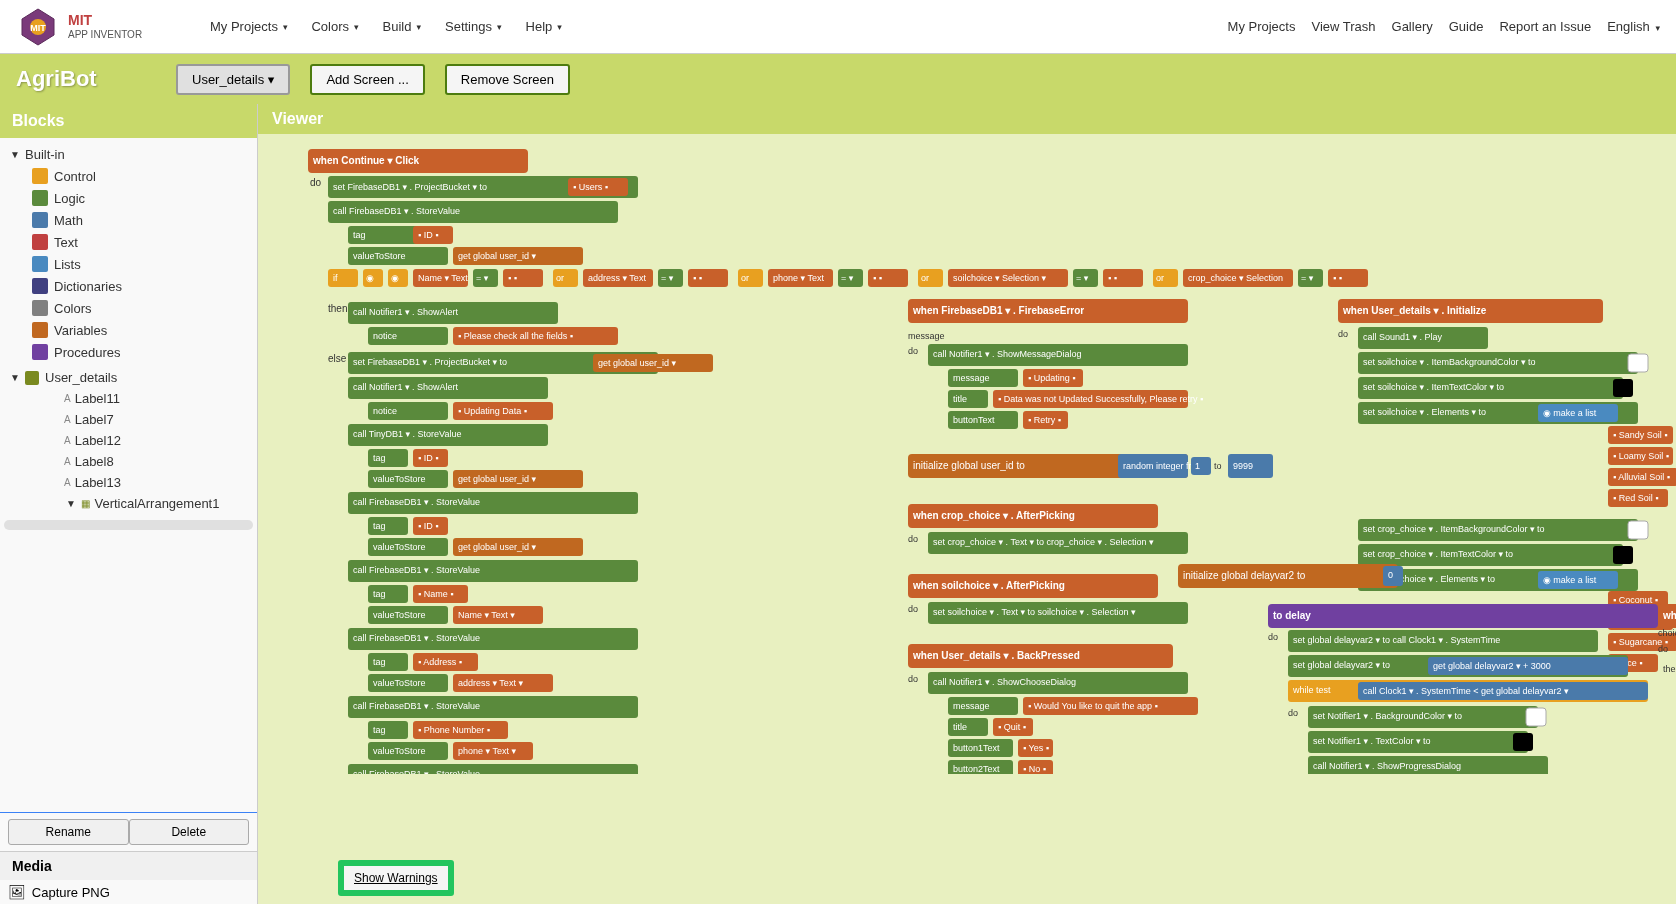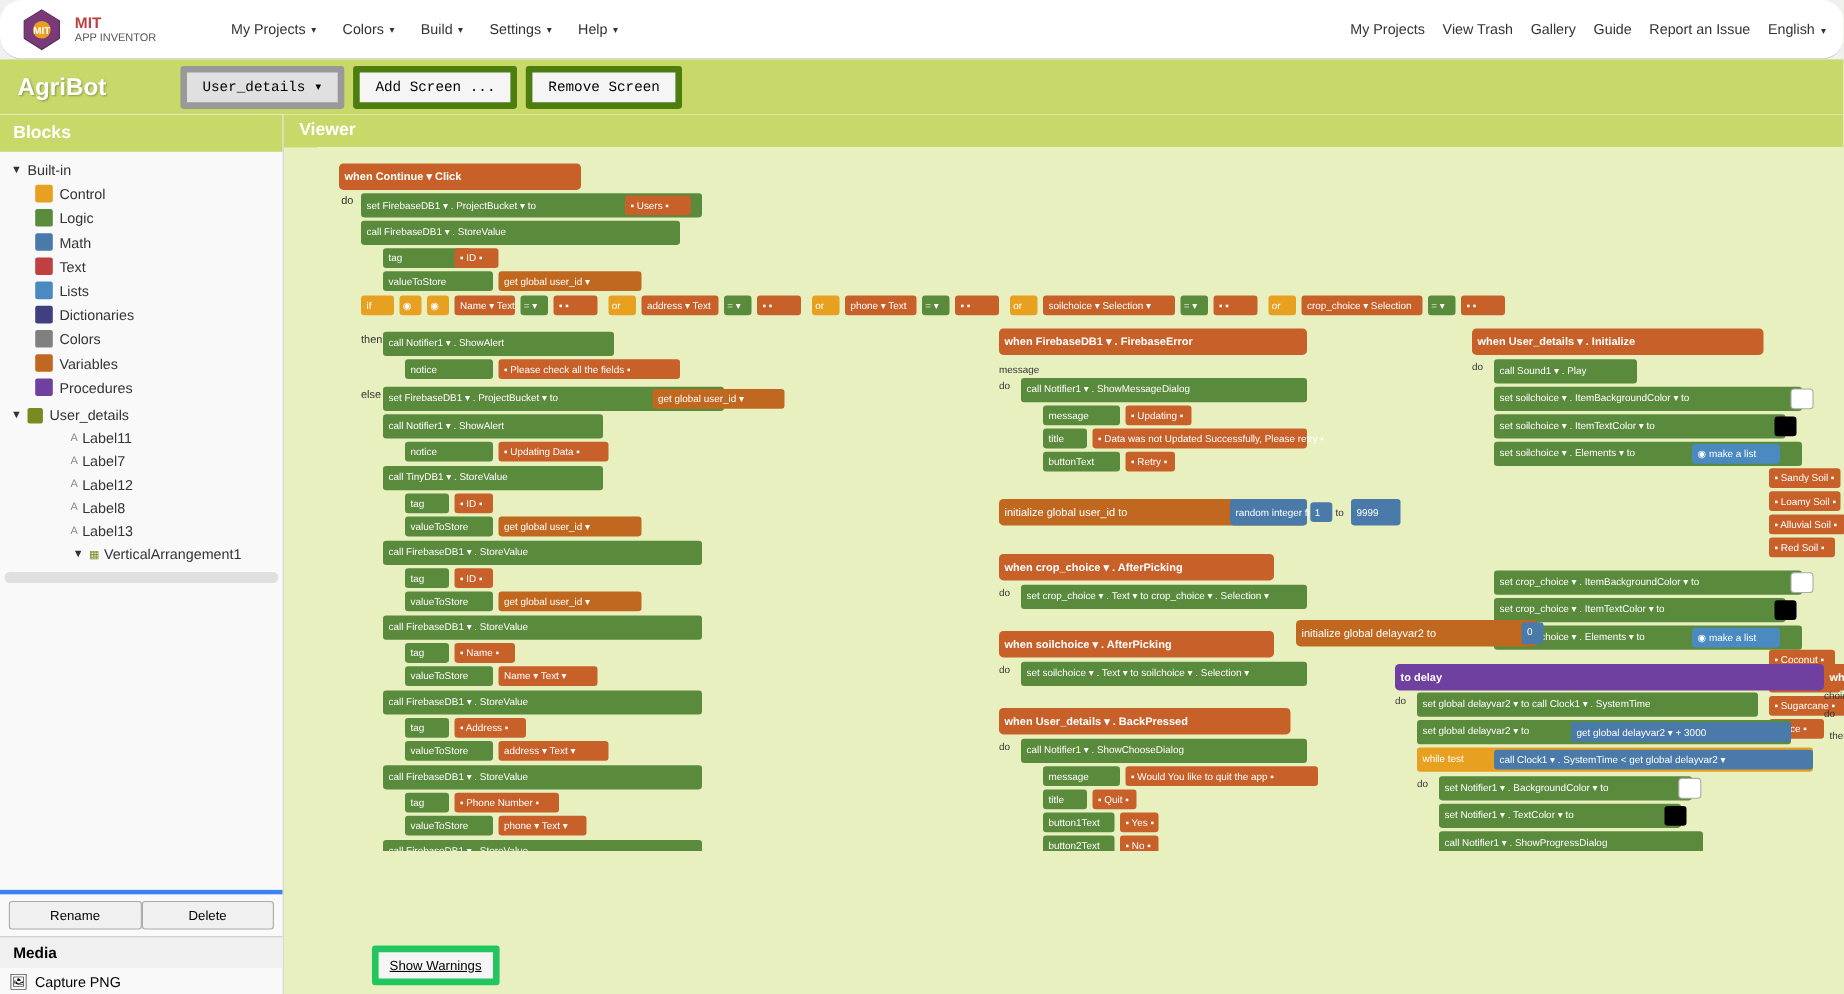--- a/index.html
+++ b/index.html
@@ -7,21 +7,20 @@
 
     
     #top-nav {
       background: #fff;
       border-bottom: 1px solid #ccc;
       height: 54px;
       display: flex;
       align-items: center;
       padding: 0 16px;
       gap: 24px;
-      border-radius: 20px;
     }
     #logo-area {
       display: flex;
       align-items: center;
       gap: 8px;
       min-width: 160px;
     }
     #logo-icon {
       width: 44px; height: 44px;
     }
@@ -48,37 +47,36 @@
     }
     .nav-right-item { cursor: pointer; }
 
     
     #second-bar {
       background: #c8d96a;
       height: 50px;
       display: flex;
       align-items: center;
       padding: 0 16px;
-      gap: 8px;
+      gap: 20px;
     }
     #app-title {
       font-size: 22px;
       font-weight: bold;
       color: #fff;
       text-shadow: 1px 1px 2px rgba(0,0,0,0.3);
       min-width: 140px;
     }
     .screen-btn {
       padding: 6px 14px;
-      border: 6px solid #4d7c0f;
+      border: 2px solid #4d7c0f;
       background: #f5f5f5;
       border-radius: 3px;
       cursor: pointer;
       font-size: 13px;
-      font-family: Liberation Mono, monospace;
     }
     .screen-btn-active {
       background: #e0e0e0;
       border-color: #999;
     }
 
     
     #main {
       display: flex;
       height: calc(904px - 54px - 50px);
@@ -140,21 +138,21 @@
       height: 10px;
       background: #e0e0e0;
       margin: 2px 4px;
       border-radius: 5px;
     }
 
     #sidebar-btns {
       display: flex;
       gap: 0;
       padding: 6px 8px;
-      border-top: 4px solid #3b82f6;
+      border-top: 1px solid #3b82f6;
     }
     #sidebar-btns button {
       flex: 1;
       padding: 5px 0;
       border: 1px solid #aaa;
       background: #f0f0f0;
       border-radius: 3px;
       cursor: pointer;
       font-size: 12px;
     }

